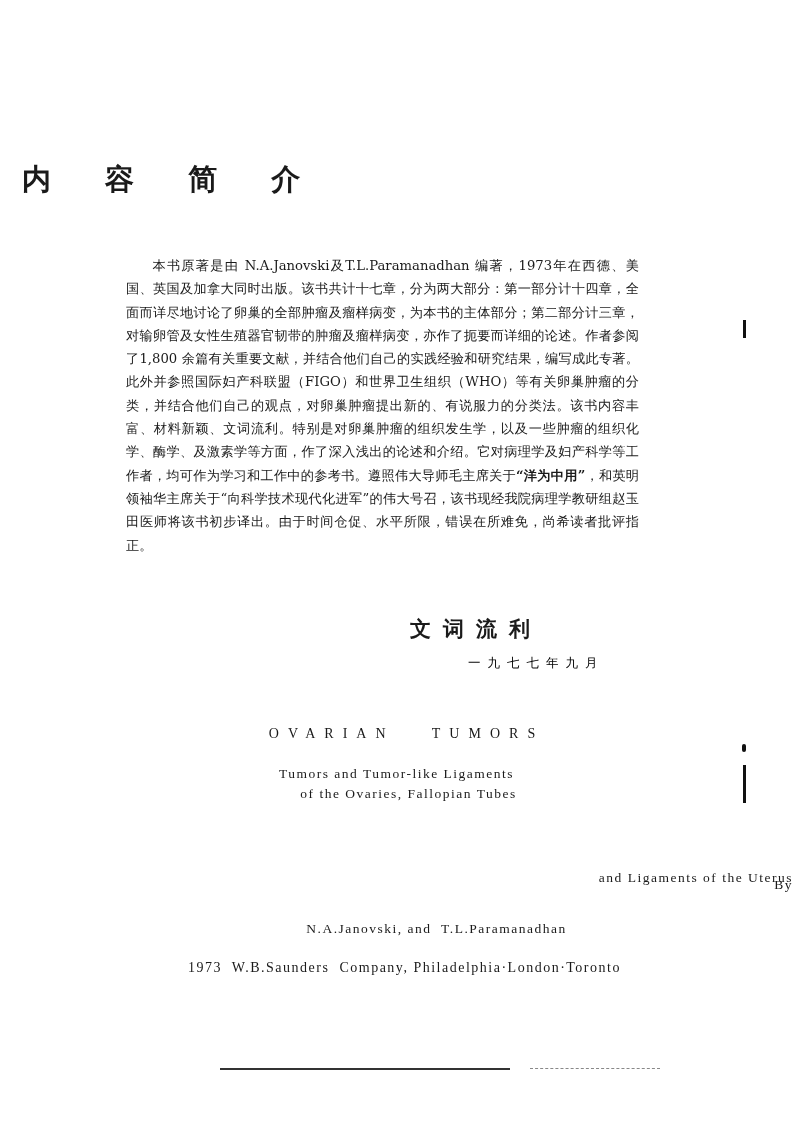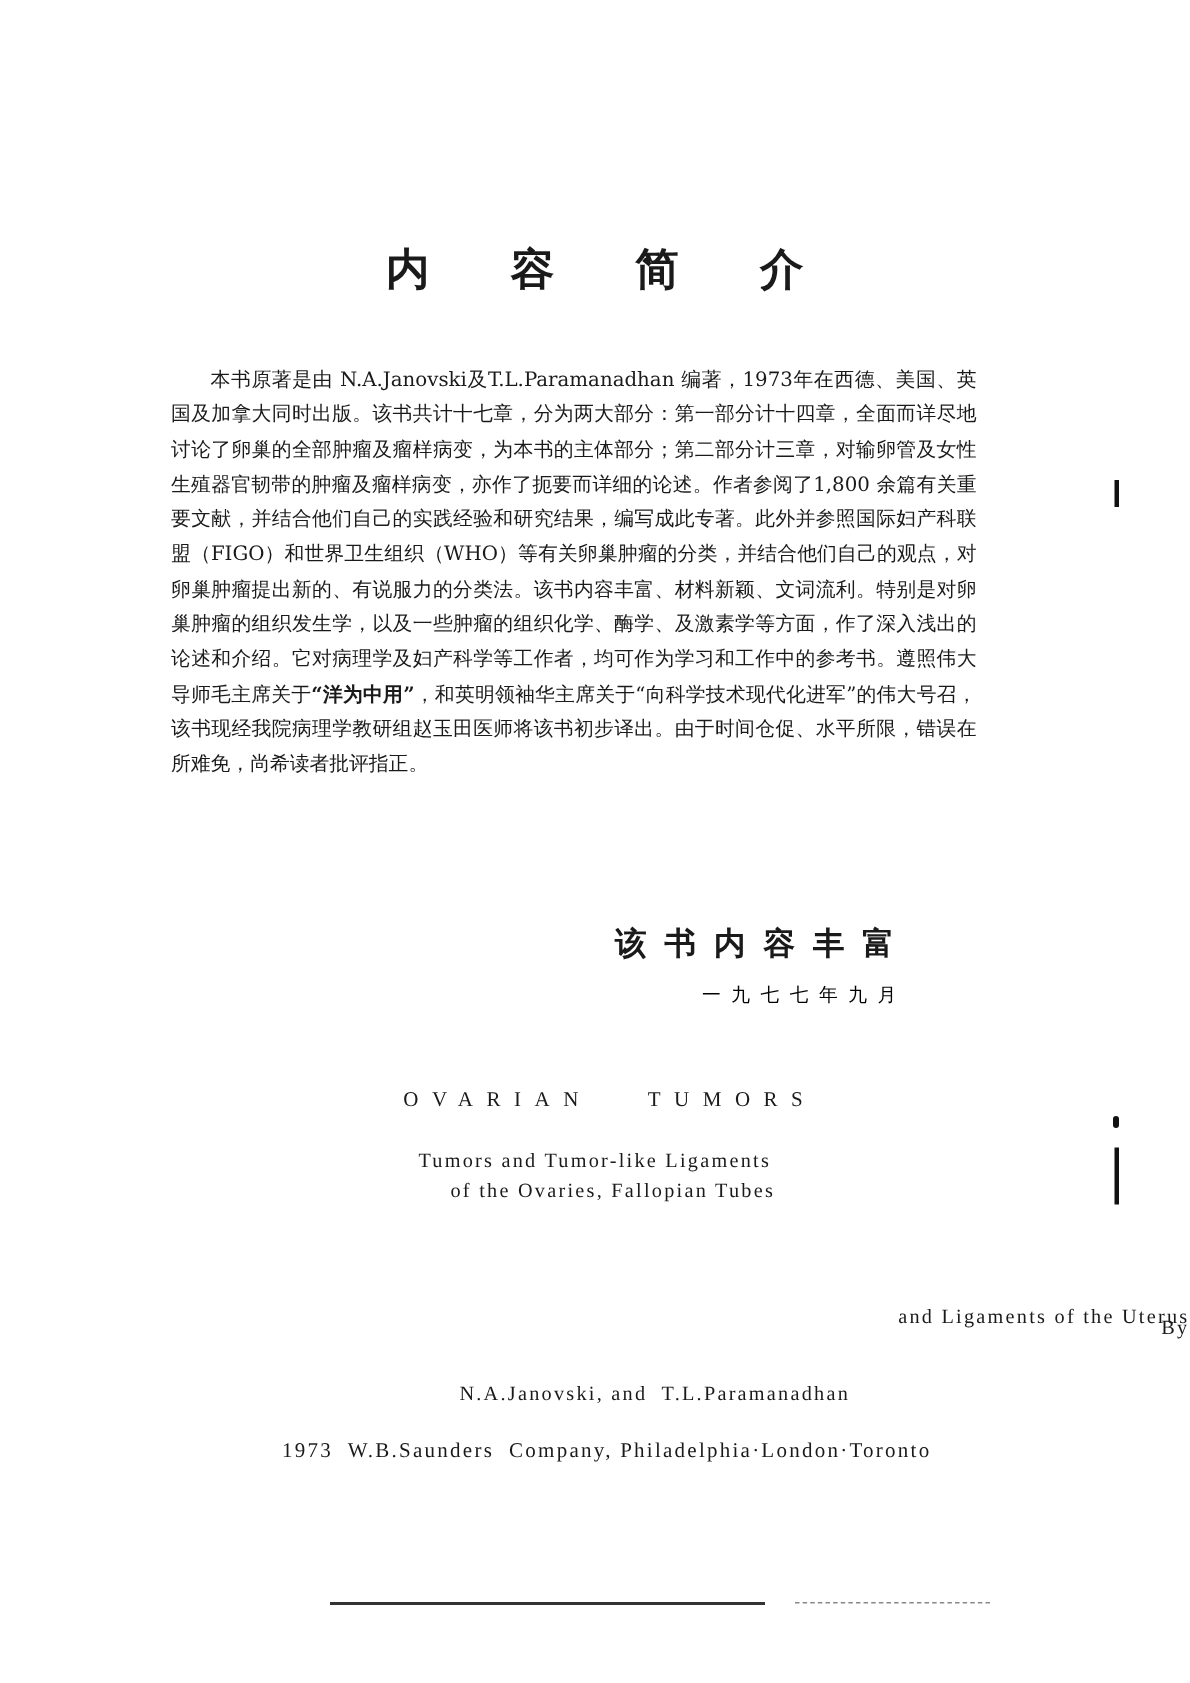--- a/index.html
+++ b/index.html
@@ -1,22 +1,22 @@
 <!DOCTYPE html>
 <html><head>
 <meta charset="utf-8">
 <style>
   html, body { margin: 0; padding: 0; background: #ffffff; }
   body { width: 793px; height: 1122px; position: relative; overflow: hidden;
          font-family: "DejaVu Serif", "Liberation Serif", serif; color: #1a1a1a; }
-  .title { position: absolute; left: 0; width: 793px; top: 160px; text-align: center;
+  .title { position: absolute; left: 0; width: 793px; top: 160px; 
            font-size: 29px; font-weight: bold; letter-spacing: 22px; padding-left: 22px; box-sizing: border-box; }
   .body-text { position: absolute; left: 110px; width: 545px; top: 238px;
                font-size: 13.2px; line-height: 23.3px; text-align: justify; }
-  .body-text p { margin: 4px; text-indent: 2em; }
+  .body-text p { margin: 16px; text-indent: 2em; }
   .body-text p + p { margin-top: 8px; }
   .bold { font-weight: bold; }
   .org { position: absolute; left: 410px; top: 615px; font-size: 21px; font-weight: bold; letter-spacing: 12px; }
   .date { position: absolute; left: 468px; top: 655px; font-size: 12.5px; letter-spacing: 7px; color: #000000; }
   .en { position: absolute; left: 0; width: 793px; text-align: center;
         font-family: "Liberation Serif", "DejaVu Serif", serif; font-size: 13.5px; letter-spacing: 1.5px; }
   .en.ovarian { top: 726px; font-size: 14px; letter-spacing: 9px; left: 10px; }
   .en.l1 { top: 766px; }
   .en.l2 { top: 786px; padding-left: 12px; }
   .en.l3 { top: 870px; text-align: right; }
@@ -32,21 +32,21 @@
 </style>
 </head>
 <body>
 
 <div class="title">内 容 简 介</div>
 
 <div class="body-text">
   <p><span>本书原著是由 N.A.Janovski及T.L.Paramanadhan 编著，1973年在西德、美国、英国及加拿大同时出版。该书共计十七章，分为两大部分：第一部分计十四章，全面而详尽地讨论了卵巢的全部肿瘤及瘤样病变，为本书的主体部分；第二部分计三章，对输卵管及女性生殖器官韧带的肿瘤及瘤样病变，亦作了扼要而详细的论述。作者参阅了1,800 余篇有关重要文献，并结合他们自己的实践经验和研究结果，编写成此专著。此外并参照国际妇产科联盟（FIGO）和世界卫生组织（WHO）等有关卵巢肿瘤的分类，并结合他们自己的观点，对卵巢肿瘤提出新的、有说服力的分类法。该书内容丰富、材料新颖、文词流利。特别是对卵巢肿瘤的组织发生学，以及一些肿瘤的组织化学、酶学、及激素学等方面，作了深入浅出的论述和介绍。它对病理学及妇产科学等工作者，均可作为学习和工作中的参考书。遵照伟大导师毛主席关于</span><span class="bold">“洋为中用”</span><span>，和英明领袖华主席关于“向科学技术现代化进军”的伟大号召，该书现经我院病理学教研组赵玉田医师将该书初步译出。由于时间仓促、水平所限，错误在所难免，尚希读者批评指正。</span></p>
 </div>
 
-<div class="org">该书内容丰富</div>
+<div class="org">文词流利</div>
 <div class="date">一九七七年九月</div>
 
 <div class="en ovarian" style="white-space: pre;">OVARIAN   TUMORS</div>
 <div class="en l1">Tumors and Tumor-like Ligaments</div>
 <div class="en l2">of the Ovaries, Fallopian Tubes</div>
 <div class="en l3">and Ligaments of the Uterus</div>
 <div class="en by">By</div>
 <div class="en authors" style="white-space: pre;">N.A.Janovski, and  T.L.Paramanadhan</div>
 <div class="en publisher" style="white-space: pre;">1973  W.B.Saunders  Company, Philadelphia·London·Toronto</div>
 

